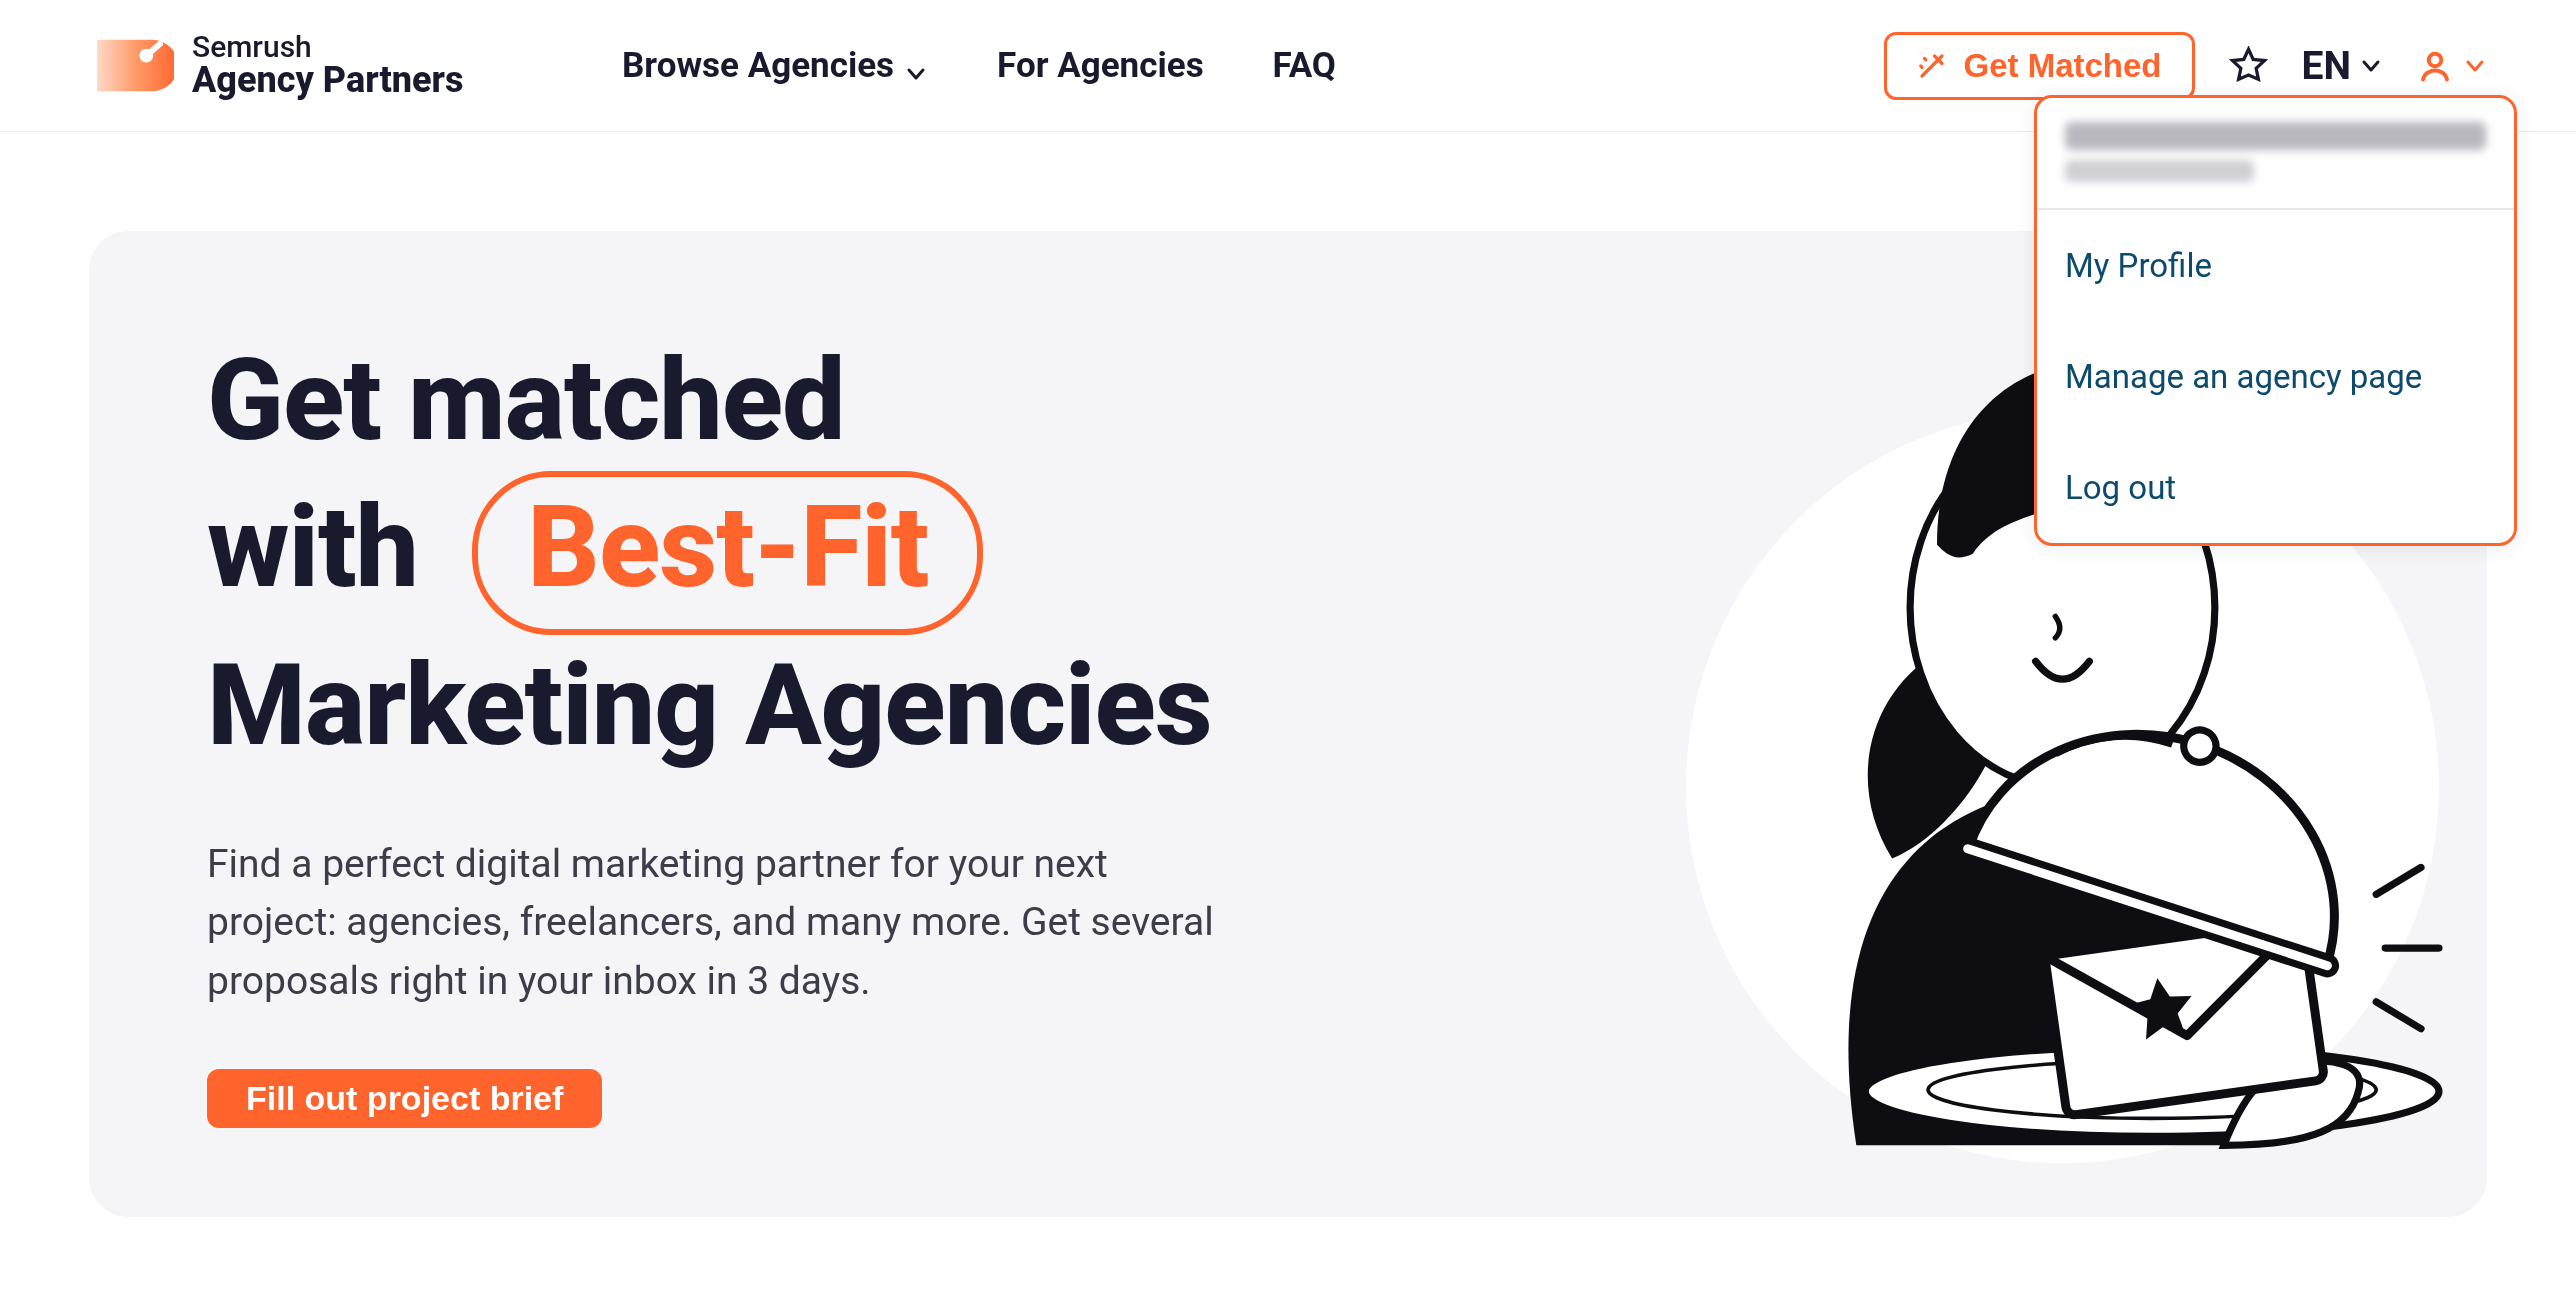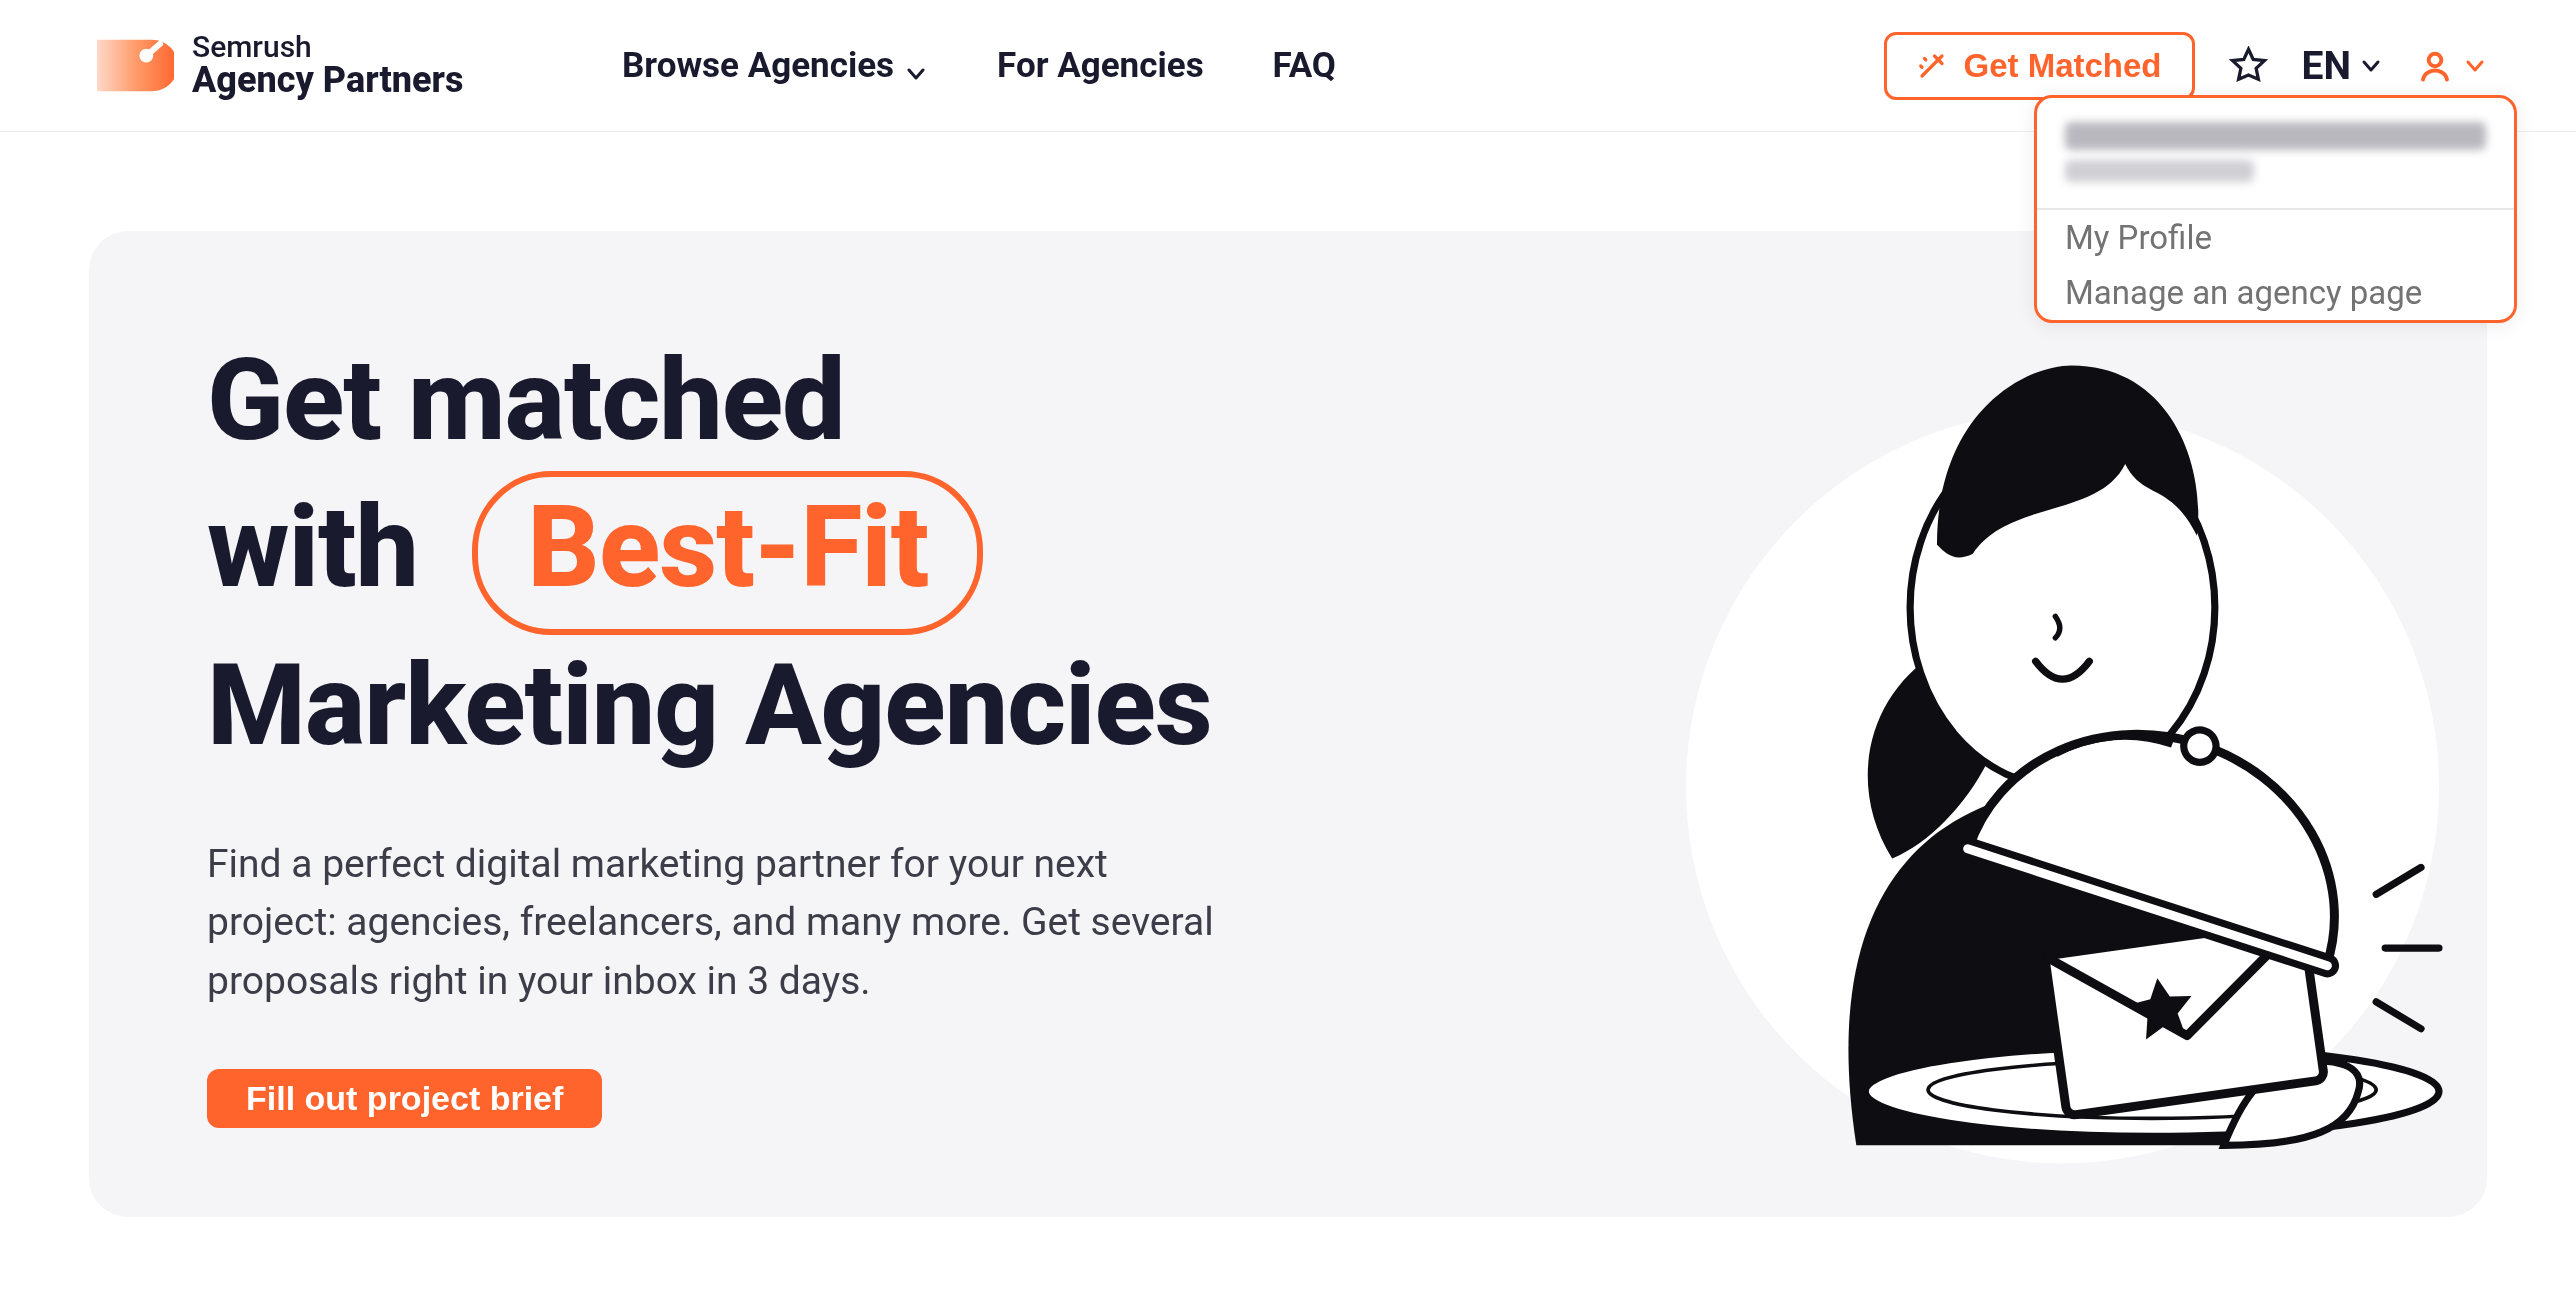--- a/index.html
+++ b/index.html
@@ -77,22 +77,22 @@
   }
   .dd-head { padding:24px 28px 16px; border-bottom:2px solid #e7e7ea; }
   .blur-line {
     height:28px; border-radius:6px;
     background:#b8b8be;
     filter:blur(4px);
     margin-bottom:10px;
   }
   .blur-line.small { width:45%; height:22px; background:#cfcfd4; }
   .dd-item {
-    padding:8px 28px;
-    font-size:33px; color:#737373;
+    padding:36px 28px;
+    font-size:33px; color:#0c4a6e;
     cursor:pointer;
   }
 
   
   .hero-wrap { padding: 99px 89px 0; }
   .hero {
     background:#f5f5f7;
     border-radius:39px;
     min-height:986px;
     padding:99px 118px 79px;
@@ -214,20 +214,21 @@
     </div>
   </div>
 
   <div class="dropdown">
     <div class="dd-head">
       <div class="blur-line"></div>
       <div class="blur-line small"></div>
     </div>
     <div class="dd-item">My Profile</div>
     <div class="dd-item">Manage an agency page</div>
+    <div class="dd-item">Log out</div>
   </div>
 
 </header>
 
 <div class="hero-wrap">
   <section class="hero">
 
     <div class="hero-left">
       <h1 class="hero-title">
         <span>Get matched</span><br>

